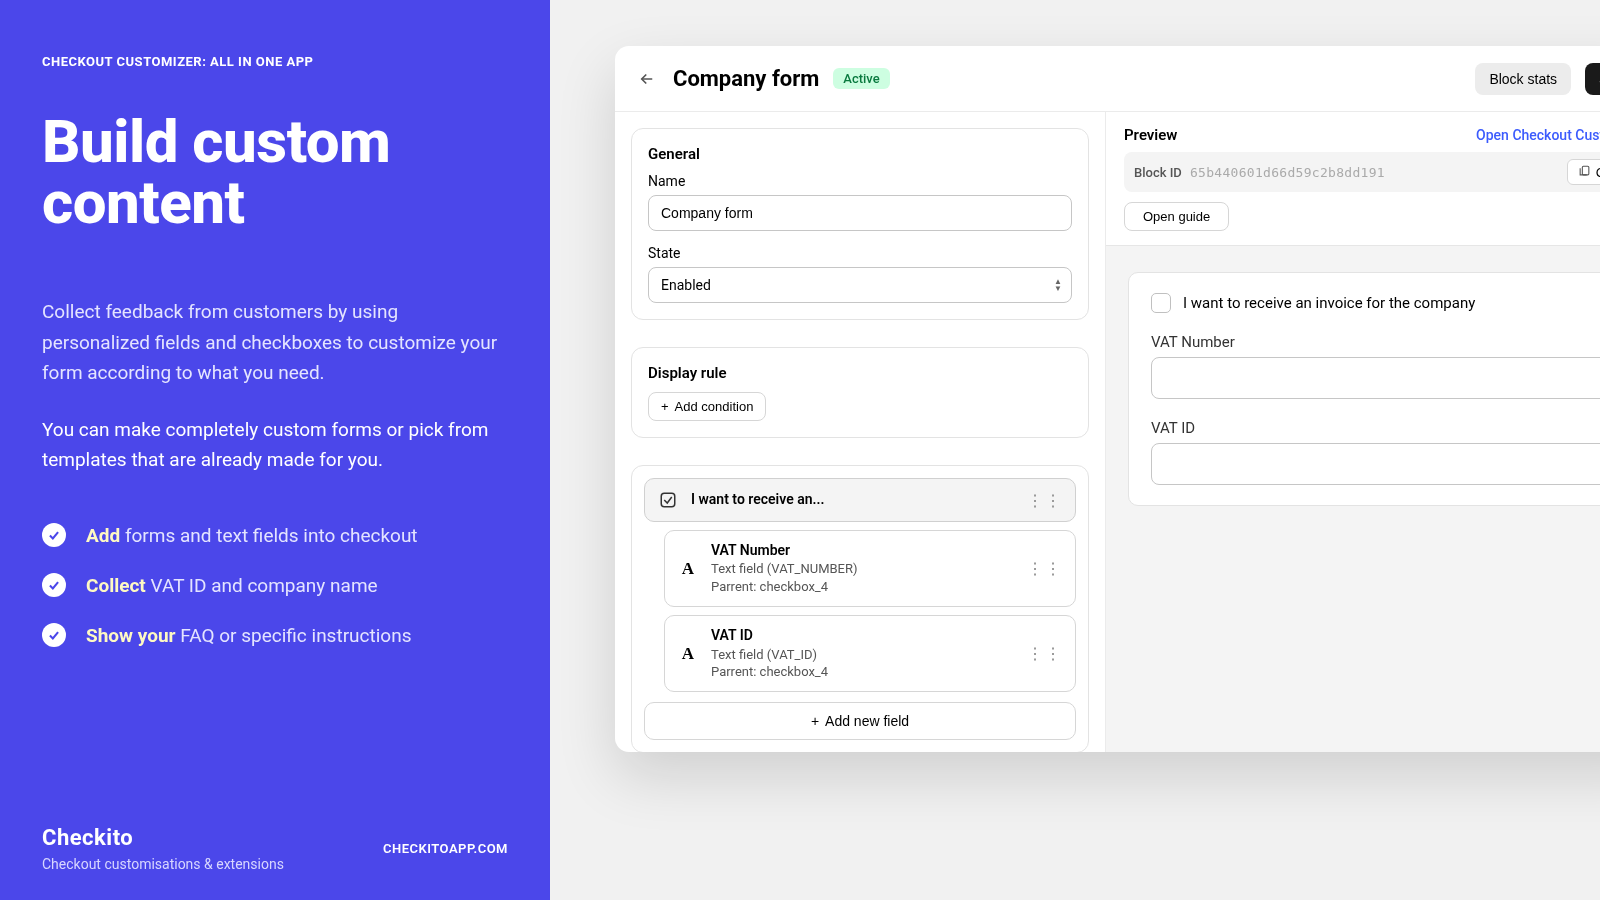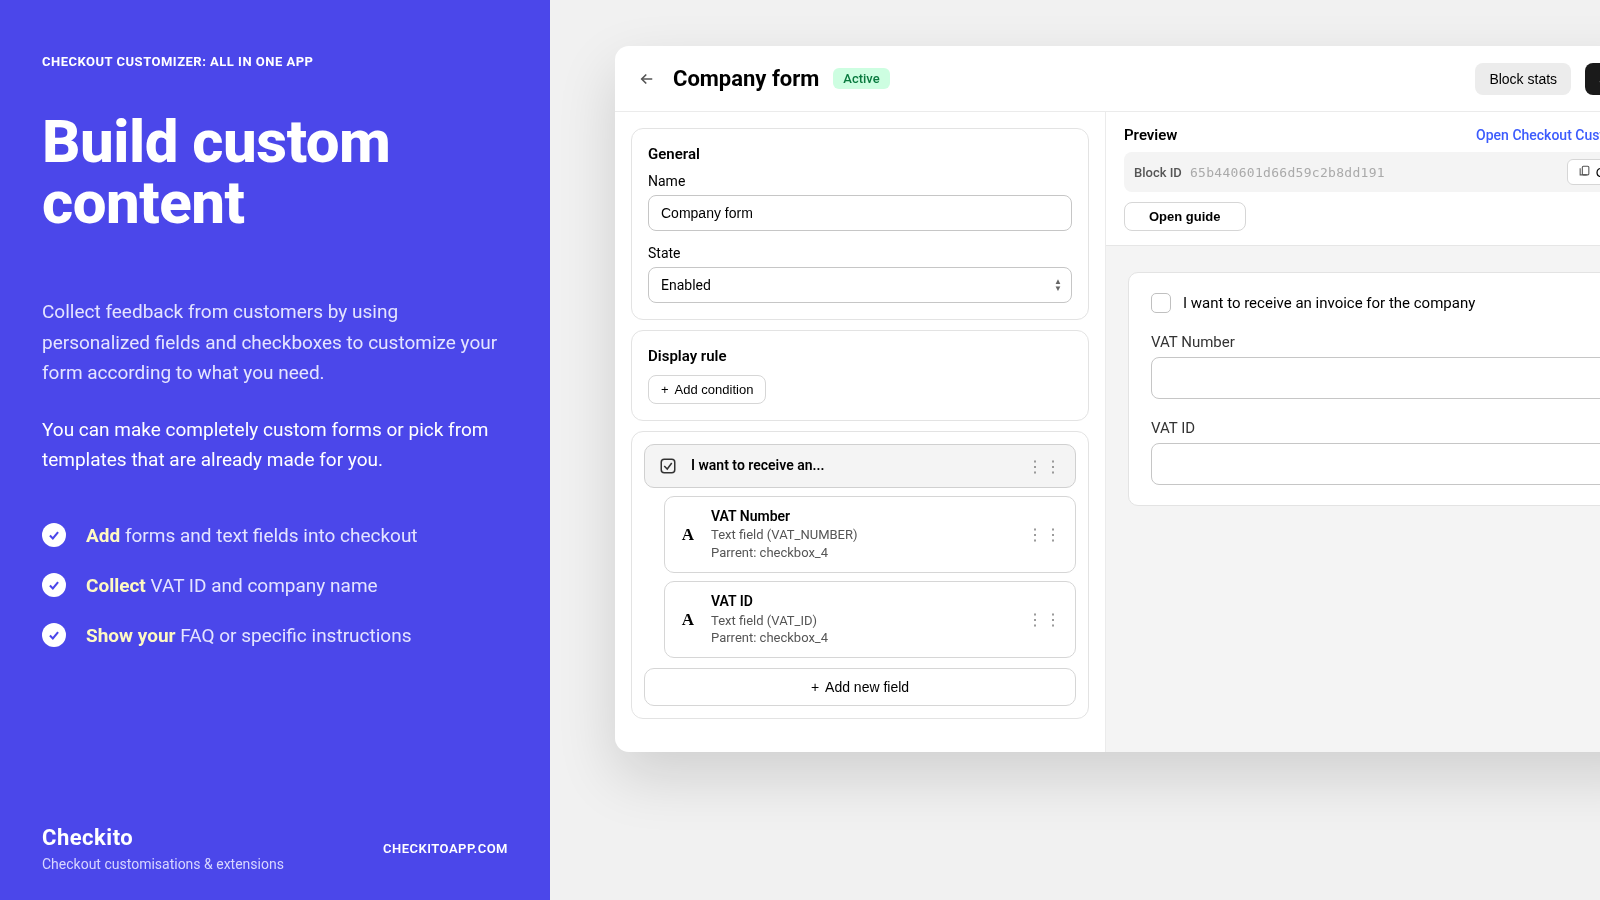--- a/index.html
+++ b/index.html
@@ -31,21 +31,21 @@
   .app { position:absolute; left:65px; top:46px; width:1050px; height:706px; background:#fff; border-radius:14px; box-shadow: 0 24px 60px rgba(0,0,0,0.14); overflow:hidden; }
   .app-topbar { height:66px; display:flex; align-items:center; padding:0 20px; border-bottom:1px solid #ebebeb; gap:14px; }
   .back-arrow { width:24px; height:24px; display:flex; align-items:center; justify-content:center; cursor:pointer; }
   .app-title { font-size:22px; font-weight:700; }
   .badge-active { background:#cdfee1; color:#0a7a3f; font-size:13px; font-weight:500; padding:3px 10px; border-radius:6px; }
   .spacer { flex:1; }
   .btn-light { background:#ececec; border:none; border-radius:8px; padding:8px 14px; font-size:14px; font-weight:500; cursor:pointer; }
   .btn-dark { background:#1a1a1a; color:#fff; border:none; border-radius:8px; padding:8px 14px; font-size:14px; font-weight:500; cursor:pointer; }
 
   .app-body { display:flex; height:calc(100% - 66px); }
-  .left-col { width:490px; padding:16px 16px 0 16px; display:flex; flex-direction:column; gap:10px; overflow:hidden; }
+  .left-col { width:490px; padding:16px 16px 0 16px; display:flex; flex-direction:column; gap:27px; overflow:hidden; }
   .right-col { flex:1; border-left:1px solid #ebebeb; display:flex; flex-direction:column; }
 
   .panel { border:1px solid #e3e3e3; border-radius:12px; padding:16px; background:#fff; }
   .panel-title { font-size:15px; font-weight:600; margin-bottom:10px; }
   .field-label { font-size:14px; color:#000000; margin-bottom:6px; margin-top:4px; }
   .text-input { width:100%; border:1px solid #c6c6c6; border-radius:8px; padding:9px 12px; font-size:14px; }
   .select-wrap { position:relative; }
   .select-input { width:100%; border:1px solid #c6c6c6; border-radius:8px; padding:9px 12px; font-size:14px; background:#fff; appearance:none; }
   .select-chevrons { position:absolute; right:10px; top:50%; transform:translateY(-50%); display:flex; flex-direction:column; gap:0px; color:#666; font-size:8px; line-height:7px; }
 
@@ -65,21 +65,21 @@
   .add-field-btn { width:100%; border:1px solid #d6d6d6; background:#fff; border-radius:10px; padding:10px; font-size:14px; font-weight:500; margin-top:10px; cursor:pointer; display:flex; align-items:center; justify-content:center; gap:6px; }
 
   
   .preview-hdr { display:flex; align-items:center; justify-content:space-between; padding:14px 18px 8px 18px; }
   .preview-hdr .lbl { font-size:15px; font-weight:600; }
   .preview-hdr .lnk { font-size:14px; color:#3b5bfd; font-weight:500; cursor:pointer; }
   .blockid-row { margin:0 18px; background:#f4f4f4; border-radius:8px; padding:7px 10px; display:flex; align-items:center; gap:8px; font-size:13px; }
   .blockid-row .lbl { color:#555; font-weight:500; }
   .blockid-row .val { color:#aaa; flex:1; font-family:monospace; letter-spacing:0.3px; }
   .copy-btn { border:1px solid #d6d6d6; background:#fff; border-radius:6px; padding:4px 10px; font-size:13px; font-weight:500; cursor:pointer; display:flex; align-items:center; gap:5px; }
-  .guide-btn { margin:10px 18px 0 18px; border:1px solid #d6d6d6; background:#fff; border-radius:8px; padding:6px 24px; font-size:13px; font-weight:700; width:fit-content; cursor:pointer; }
+  .guide-btn { margin:10px 18px 0 18px; border:1px solid #d6d6d6; background:#fff; border-radius:8px; padding:6px 18px; font-size:13px; font-weight:400; width:fit-content; cursor:pointer; }
 
   .preview-canvas { margin-top:14px; flex:1; background:#f4f4f4; border-top:1px solid #e6e6e6; padding:26px 22px; }
   .preview-card { background:#fff; border:1px solid #e3e3e3; border-radius:10px; padding:20px 22px; }
   .pc-check-row { display:flex; align-items:center; gap:12px; font-size:15px; }
   .pc-checkbox { width:20px; height:20px; border:1.5px solid #c0c0c0; border-radius:5px; }
   .pc-label { font-size:15px; color:#333; margin-top:20px; }
   .pc-input { width:100%; border:1px solid #c6c6c6; border-radius:8px; padding:12px; margin-top:6px; font-size:14px; }
 
   
   .badges { position:absolute; right:30px; bottom:36px; display:flex; gap:12px; }

